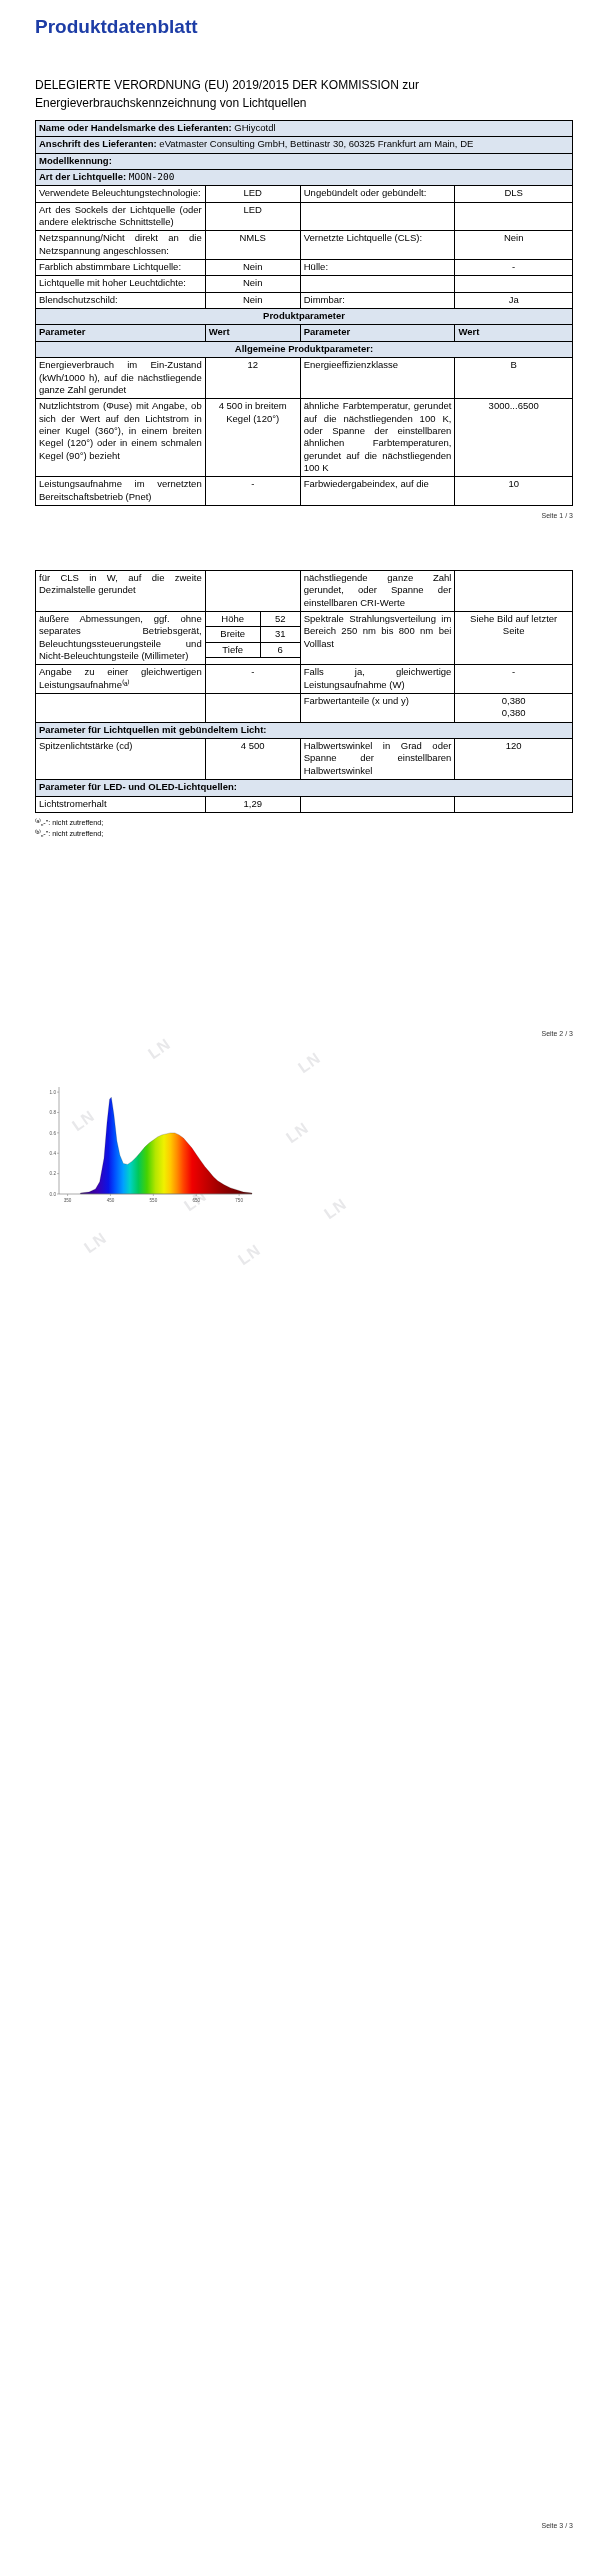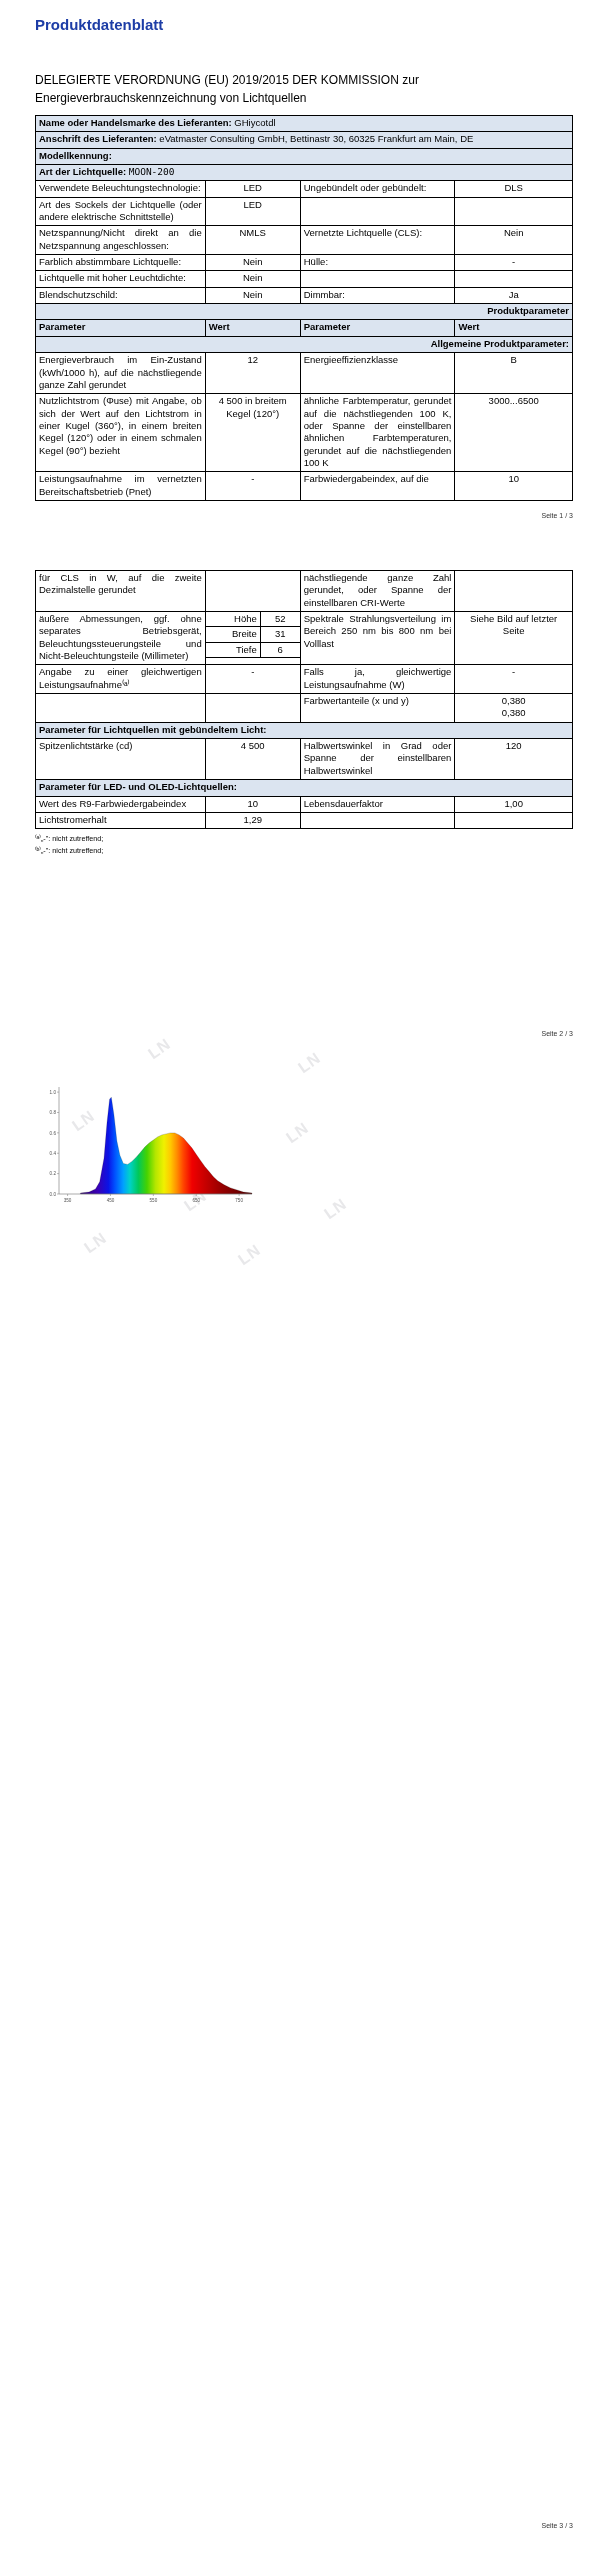--- a/index.html
+++ b/index.html
@@ -1,37 +1,37 @@
 <!DOCTYPE html>
 <html lang="de" style="--title-blue: #1d3da6; --row-shade: #dbe4f0;"><head>
 <meta charset="utf-8">
 <style>
   * { margin:0; padding:0; box-sizing:border-box; }
   html,body { background:#ffffff; }
   body { font-family:"Liberation Sans", sans-serif; color:#000; }
   .canvas { position:relative; width:608px; height:2560px; background:#fff; margin:0 auto; overflow:hidden; }
   .page-inner { position:absolute; left:35px; width:538px; }
-  .title { color:var(--title-blue,#1d3da6); font-size:15px; font-weight:bold; margin-bottom:7px; }
+  .title { color:var(--title-blue,#1d3da6); font-size:19px; font-weight:bold; margin-bottom:7px; }
   .subtitle { font-size:12px; line-height:1.5; margin-bottom:8px;margin-top:38px; }
   table.dt { width:100%; border-collapse:collapse; table-layout:fixed; }
   .dt col.w1 { width:31.6%; } .dt col.w2 { width:17.7%; }
   .dt col.w3 { width:28.8%; } .dt col.w4 { width:21.9%; }
   .dt td { border:1px solid #000; font-size:9.5px; line-height:1.3; padding:1px 3px 2px 3px;
            vertical-align:top; text-align:justify; overflow-wrap:break-word;
            hyphens:auto; -webkit-hyphens:auto; }
   .dt td.val { text-align:center; }
-  .dt td.ctr { text-align:right; }
+  .dt td.ctr { text-align:center; }
   .dt td.lft { text-align:left; }
   .shade { background:var(--row-shade,#dbe4f0); }
   .b { font-weight:bold; }
   .mono { font-family:"DejaVu Sans Mono", monospace; }
   .prewrap { white-space:pre-line;margin-top:40px; }
   .cell-flush { padding:0 !important; }
   .dt .dims-table { width:100%; border-collapse:collapse; table-layout:fixed; }
-  .dt .dims-table td { border:0; border-bottom:1px solid #000; font-size:9.5px; padding:1px 3px; text-align:right; }
+  .dt .dims-table td { border:0; border-bottom:1px solid #000; font-size:9.5px; padding:1px 3px; text-align:center; }
   .dt .dims-table td.dv { border-left:1px solid #000; width:42%; text-align:center; }
   .footnotes { font-size:7.2px; line-height:1.6; margin-top:4px; }
   .page-footer { position:absolute; right:35px; font-size:7px; color:#333; }
   .wm { position:absolute; color:rgba(110,115,125,0.16); font-size:16px; font-weight:bold;
         letter-spacing:1px; transform:rotate(-35deg); user-select:none; }
   svg { font-family:"Liberation Sans", sans-serif; }
 </style>
 </head>
 <body>
 
@@ -206,26 +206,20 @@
         </tr>
         <tr>
           <td>Spitzenlichtstärke (cd)</td>
           <td class="val">4 500</td>
           <td>Halbwertswinkel in Grad oder Spanne der einstellbaren Halbwertswinkel</td>
           <td class="val">120</td>
         </tr>
 
         <tr>
           <td colspan="4" class="shade b lft">Parameter für LED- und OLED-Lichtquellen:</td>
-        </tr>
-        <tr>
-          <td>Wert des R9-Farbwiedergabeindex</td>
-          <td class="val">10</td>
-          <td>Lebensdauerfaktor</td>
-          <td class="val">1,00</td>
         </tr>
         <tr>
           <td>Lichtstromerhalt</td>
           <td class="val">1,29</td>
           <td></td>
           <td class="val"></td>
         </tr>
       </tbody>
     </table>
 

